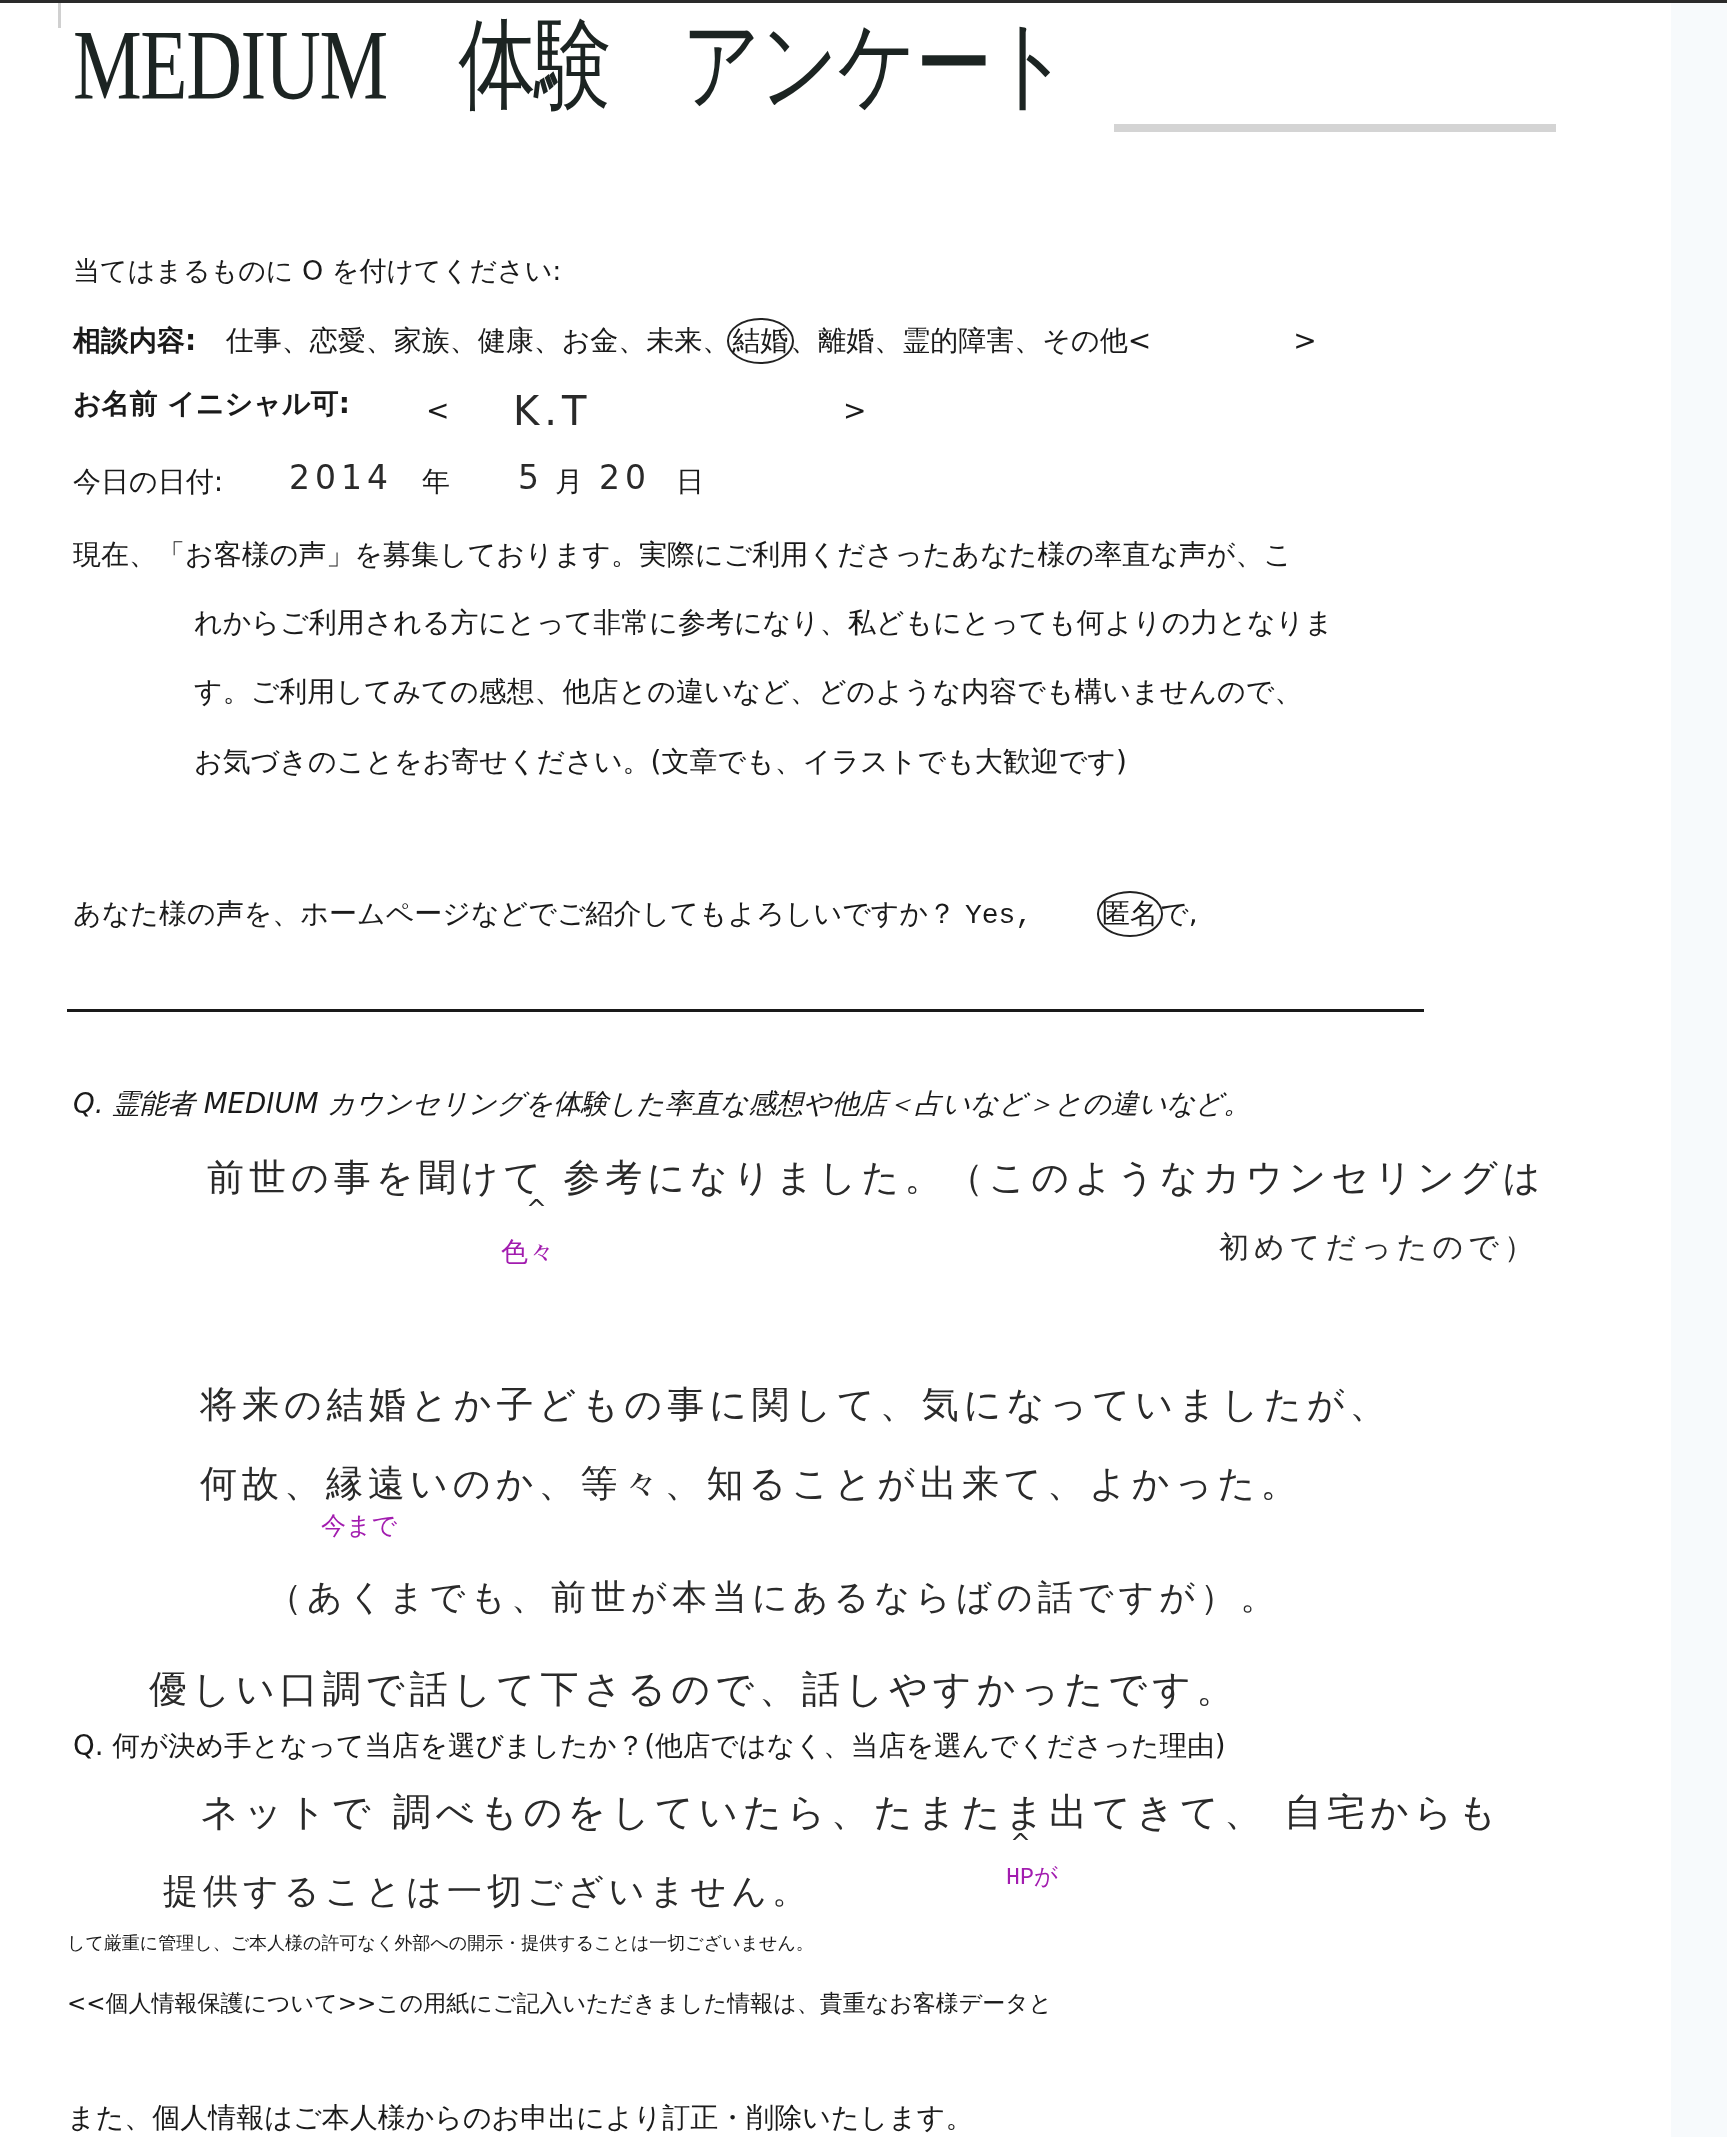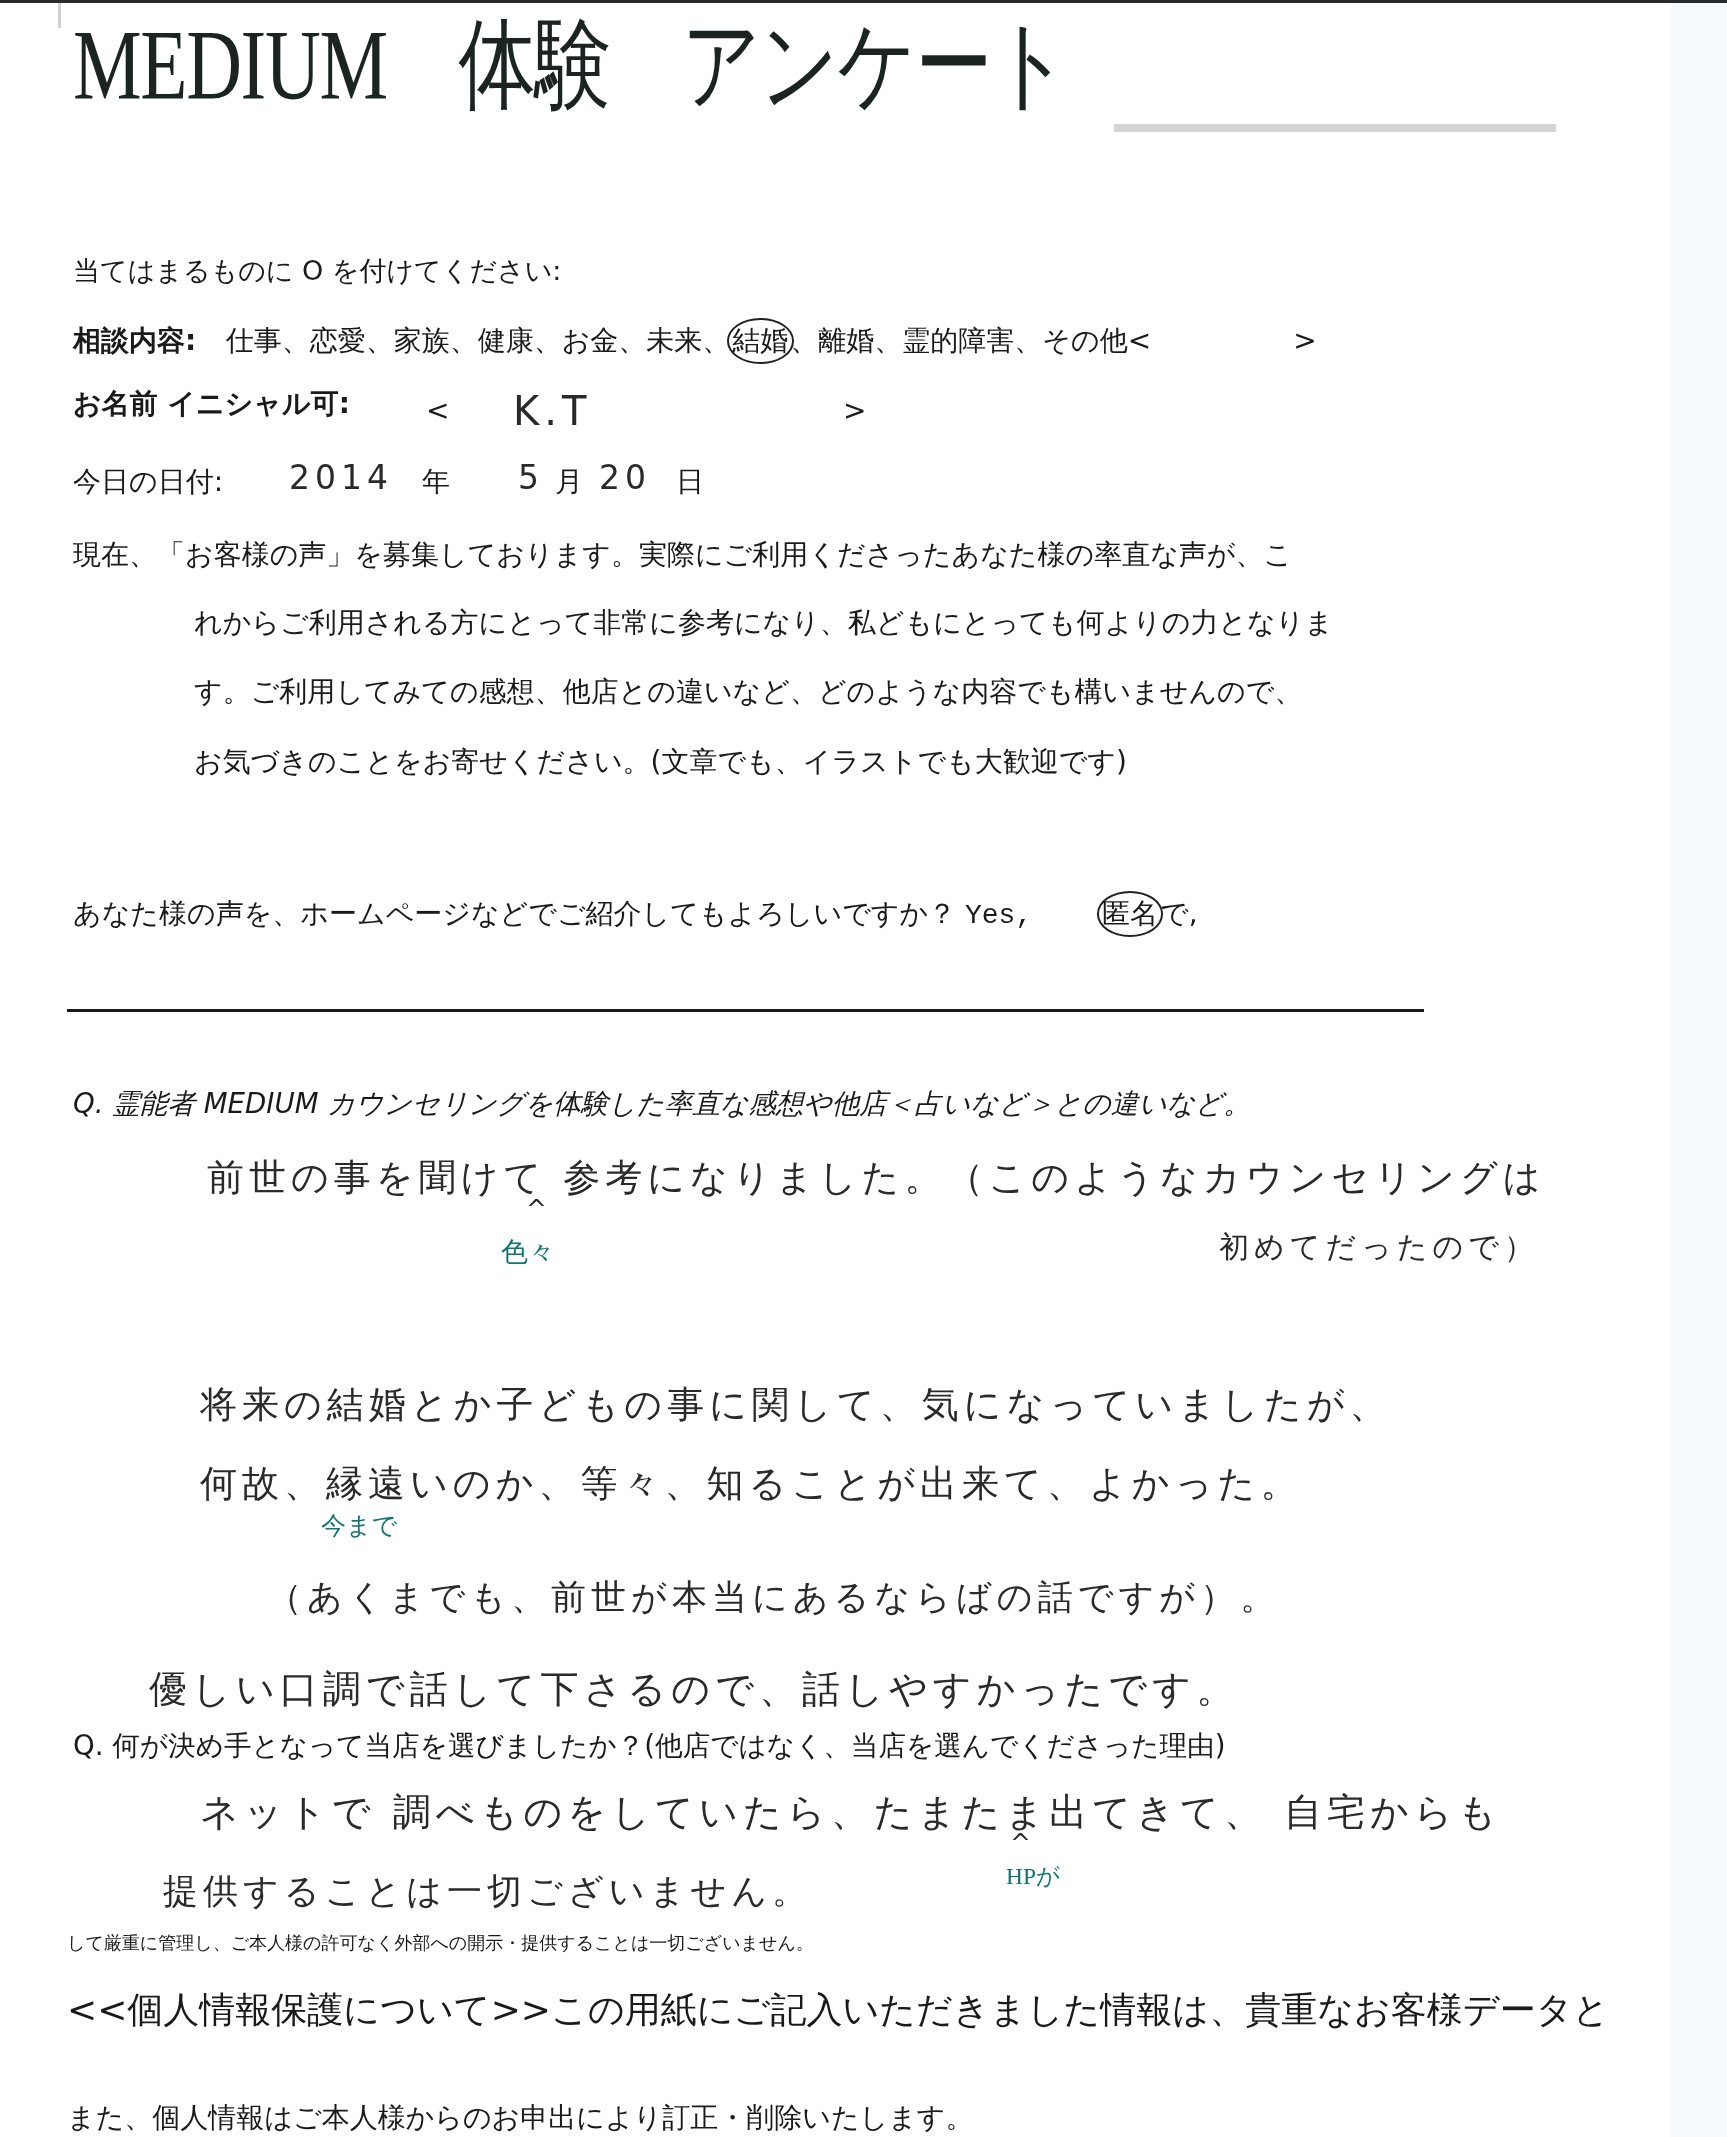--- a/index.html
+++ b/index.html
@@ -15,21 +15,21 @@
   .title { position: absolute; left: 73px; top: 15px; white-space: nowrap;
     font-family: "Liberation Serif", "DejaVu Serif", serif; font-size: 99px; line-height: 1;
     color: #1c2422; letter-spacing: -1.7px; transform: scaleX(0.78); transform-origin: left top; }
   .title .t-gap { display: inline-block; width: 92px; }
   .title-bar { position: absolute; left: 1114px; top: 124px; width: 442px; height: 7.5px; background: #d4d4d4; }
 
   .line { position: absolute; white-space: nowrap; font-size: 28px; line-height: 1; color: #1a1a1a; }
   .label { display: inline-block; }
   .circled { display: inline-block; border: 2.5px solid #222; border-radius: 50%; padding: 6.7px 3.3px; margin: -9.2px -3.3px; }
   .hand { font-family: "DejaVu Sans", sans-serif; color: #2a2a2a; font-weight: normal; letter-spacing: 5px; }
-  .hand-small { font-family: Liberation Serif, serif; color: #0f766e; position: absolute; white-space: nowrap; }
+  .hand-small { font-family: Liberation Mono, monospace; color: #a21caf; position: absolute; white-space: nowrap; }
   .rule { position: absolute; left: 67px; top: 1009px; width: 1357px; height: 3.3px; background: #1a1a1a; }
   .caret { position: absolute; font-size: 25px; color: #2a2a2a; }
   .serifq { font-family: Liberation Mono, monospace; margin-top: 18px; }
   .bold { font-weight: bold; }
 </style>
 </head>
 <body>
 
 <div class="topband"></div>
 <div class="rightstrip"></div>
@@ -87,16 +87,16 @@
 <div class="hand-small" style="left:321px; top:1509px; font-size:25px;">今まで</div>
 <div class="line hand" style="left:267px; top:1580px; font-size:35px;">（あくまでも、前世が本当にあるならばの話ですが）。</div>
 <div class="line hand" style="left:149px; top:1670px; font-size:38px;">優しい口調で話して下さるので、話しやすかったです。</div>
 
 <div class="line" style="left:73px; top:1732px; font-size:27.6px;">Q. 何が決め手となって当店を選びましたか？(他店ではなく、当店を選んでくださった理由)</div>
 <div class="line hand" style="left:200px; top:1793px; font-size:38px;">ネットで 調べものをしていたら、たまたま出てきて、 自宅からも</div>
 <div class="caret" style="left:1010px; top:1828px;">^</div>
 <div class="hand-small" style="left:1006px; top:1860px; font-size:23.4px;">HPが</div>
 <div class="line hand" style="left:163px; top:1874px; font-size:35px;">提供することは一切ございません。</div>
 
-<div class="line" style="left:67px; top:1992px; font-size:36px;">&lt;&lt;個人情報保護について&gt;&gt;この用紙にご記入いただきました情報は、貴重なお客様データと</div>
+<div class="line" style="left:67px; top:1992px; font-size:23px;">&lt;&lt;個人情報保護について&gt;&gt;この用紙にご記入いただきました情報は、貴重なお客様データと</div>
 <div class="line" style="left:67px; top:1934px; font-size:18px;">して厳重に管理し、ご本人様の許可なく外部への開示・提供することは一切ございません。</div>
 <div class="line" style="left:67px; top:2104px; font-size:28px;">また、個人情報はご本人様からのお申出により訂正・削除いたします。</div>
 
 
 </body></html>

